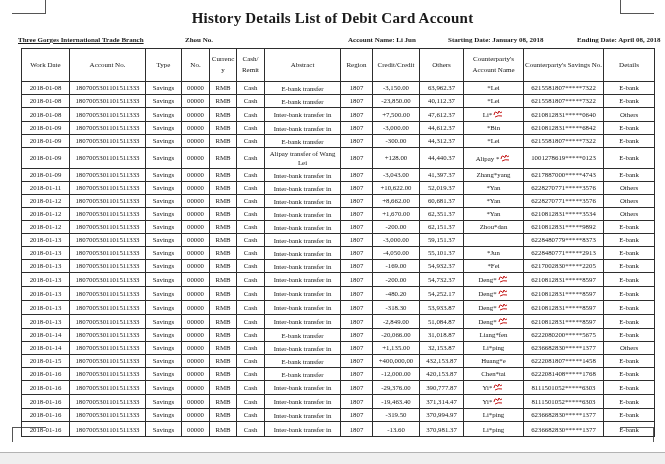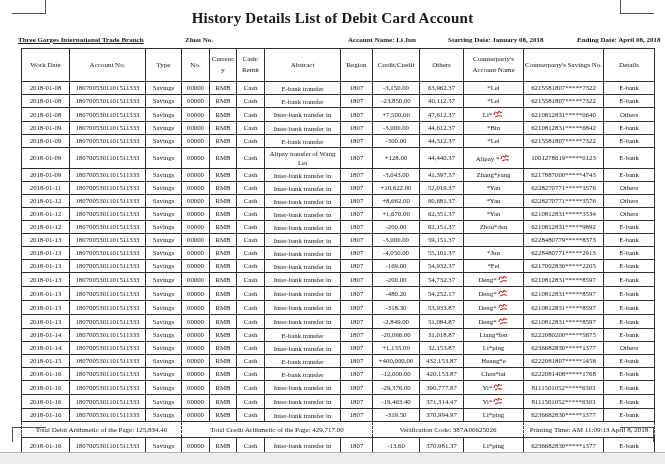--- a/index.html
+++ b/index.html
@@ -492,26 +492,20 @@
           <td>RMB</td>
           <td>Cash</td>
           <td class="wrap">Inter-bank transfer in</td>
           <td>1807</td>
           <td>-319.50</td>
           <td>370,994.97</td>
           <td>Li*ping</td>
           <td>6236682830*****1377</td>
           <td>E-bank</td>
         </tr>
-        <tr class="summary">
-          <td colspan="3">Total Debit Arithmetic of the Page: 125,834.40</td>
-          <td colspan="5">Total Credit Arithmetic of the Page: 429,717.00</td>
-          <td colspan="3">Verification Code: 387A00625026</td>
-          <td colspan="2">Printing Time: AM 11:09:13 April 8, 2018</td>
-        </tr>
         <tr class="lastrow">
           <td>2018-01-16</td>
           <td>1807005301101511333</td>
           <td>Savings</td>
           <td>00000</td>
           <td>RMB</td>
           <td>Cash</td>
           <td class="wrap">Inter-bank transfer in</td>
           <td>1807</td>
           <td>-13.60</td>

